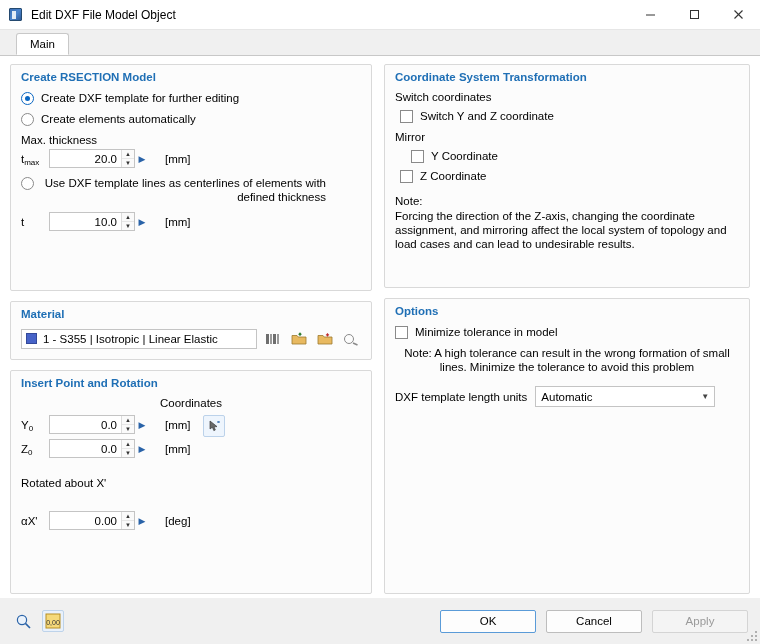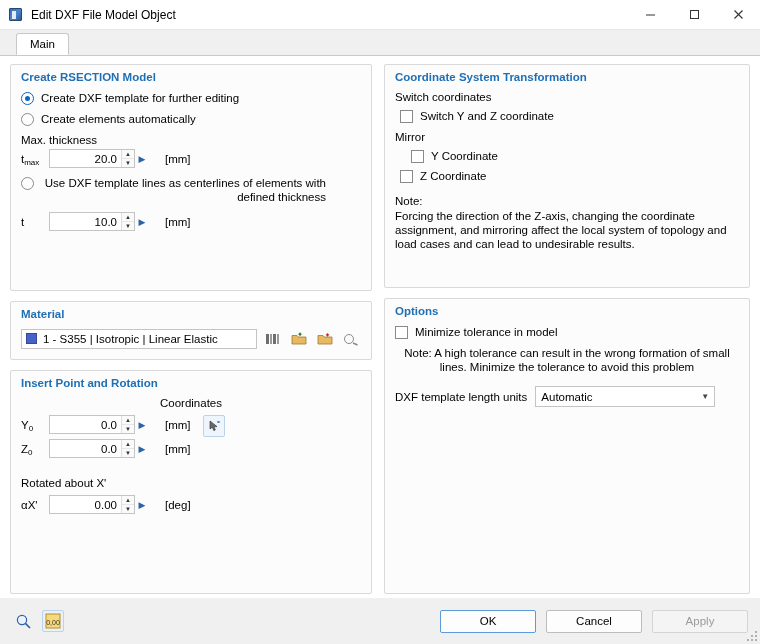--- a/index.html
+++ b/index.html
@@ -461,21 +461,21 @@
             </div>
           </div>
           <div class="pickbtn">
             <svg width="14" height="14" viewBox="0 0 14 14">
               <path d="M3 2 L3 10 L5.4 8.2 L6.8 11.6 L8.3 11 L7 7.8 L10 7.6 Z" fill="#6a6a6a" stroke="#3c3c3c" stroke-width="0.7"></path>
               <path d="M10.5 2 L12.5 4 M12.5 2 L10.5 4" stroke="#2a63a8" stroke-width="1"></path>
             </svg>
           </div>
         </div>
 
-        <div class="row" style="margin-top:14px;margin-bottom:6px;">
+        <div class="row" style="margin-top:14px;margin-bottom:22px;">
           <span class="lbl">Rotated about X'</span>
         </div>
 
         <div class="row">
           <span class="var-lbl">αX'</span>
           <span class="numfield">
             <input type="text" value="0.00" style="">
             <span class="spin">
                 <div>▲</div>
                 <div>▼</div>

